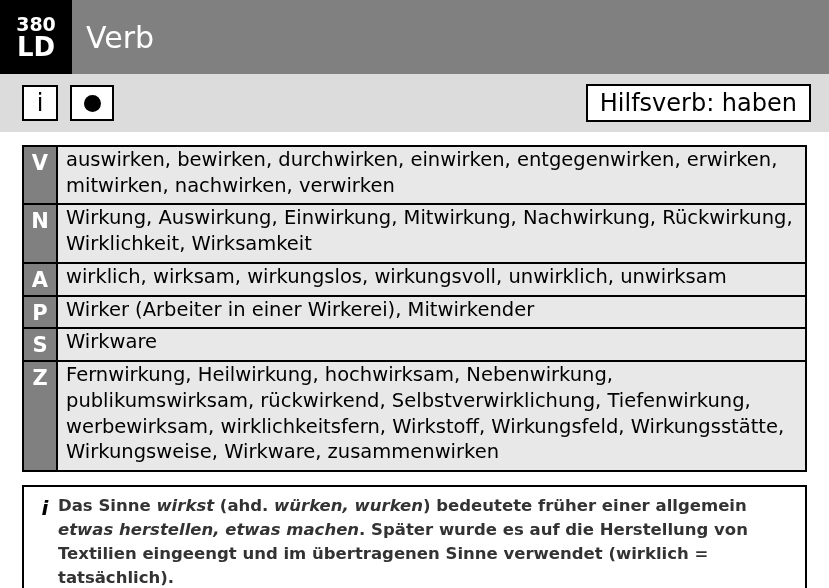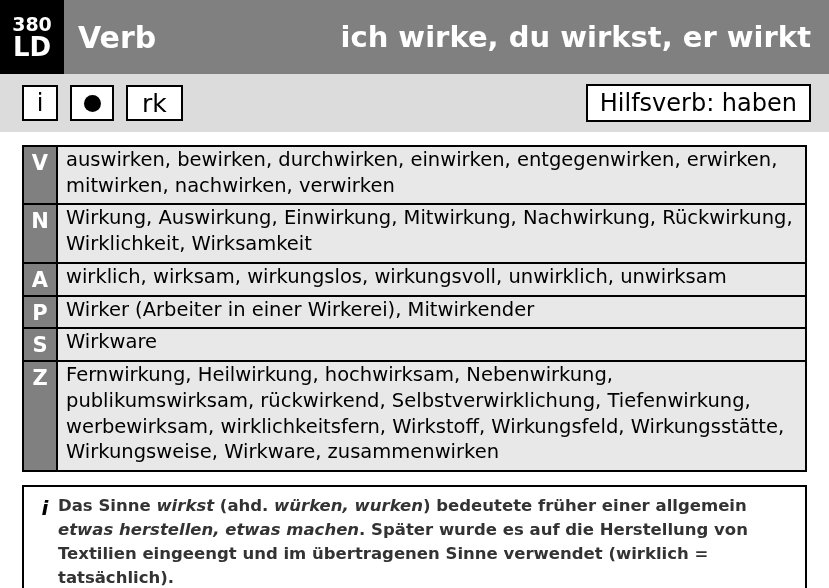--- a/index.html
+++ b/index.html
@@ -22,42 +22,42 @@
   }
 
   
   .header {
     display: flex;
     align-items: stretch;
     height: 74px;
     background: #808080;
   }
   .number-box {
-    width: 64px;
+    width: 72px;
     background: #000000;
     color: #ffffff;
     display: flex;
     flex-direction: column;
     align-items: center;
     justify-content: center;
     font-weight: bold;
     line-height: 1.0;
   }
   .number-box .num {
     font-size: 19px;
     letter-spacing: 0px;
   }
   .number-box .ld {
     font-size: 26px;
     letter-spacing: 0px;
   }
   .wordclass {
     color: #ffffff;
     font-size: 30px;
-    font-weight: bold;
+    font-weight: normal;
     display: flex;
     align-items: center;
     padding-left: 14px;
     white-space: nowrap;
   }
   .forms {
     flex: 1;
     color: #ffffff;
     font-size: 29px;
     font-weight: bold;
@@ -184,29 +184,27 @@
 <body>
 
 <div class="card">
 
   <div class="header">
     <div class="number-box">
       <span class="num">380</span>
       <span class="ld">LD</span>
     </div>
     <div class="wordclass">Verb</div>
-    <div class="forms">ich wirke, du wirkst, er wirkt</div>
   </div>
 
   <div class="subheader">
     <div class="chip">i</div>
     <div class="chip dot-chip">
       <span class="dot"></span>
     </div>
-    <div class="chip stem">rk</div>
     <div class="spacer"></div>
     <div class="aux">Hilfsverb: haben</div>
   </div>
 
   <div class="table-wrap">
 
     <div class="row">
       <div class="tag">V</div>
       <div class="cell">auswirken, bewirken, durchwirken, einwirken, entgegenwirken, erwirken, mitwirken, nachwirken, verwirken</div>
     </div>

